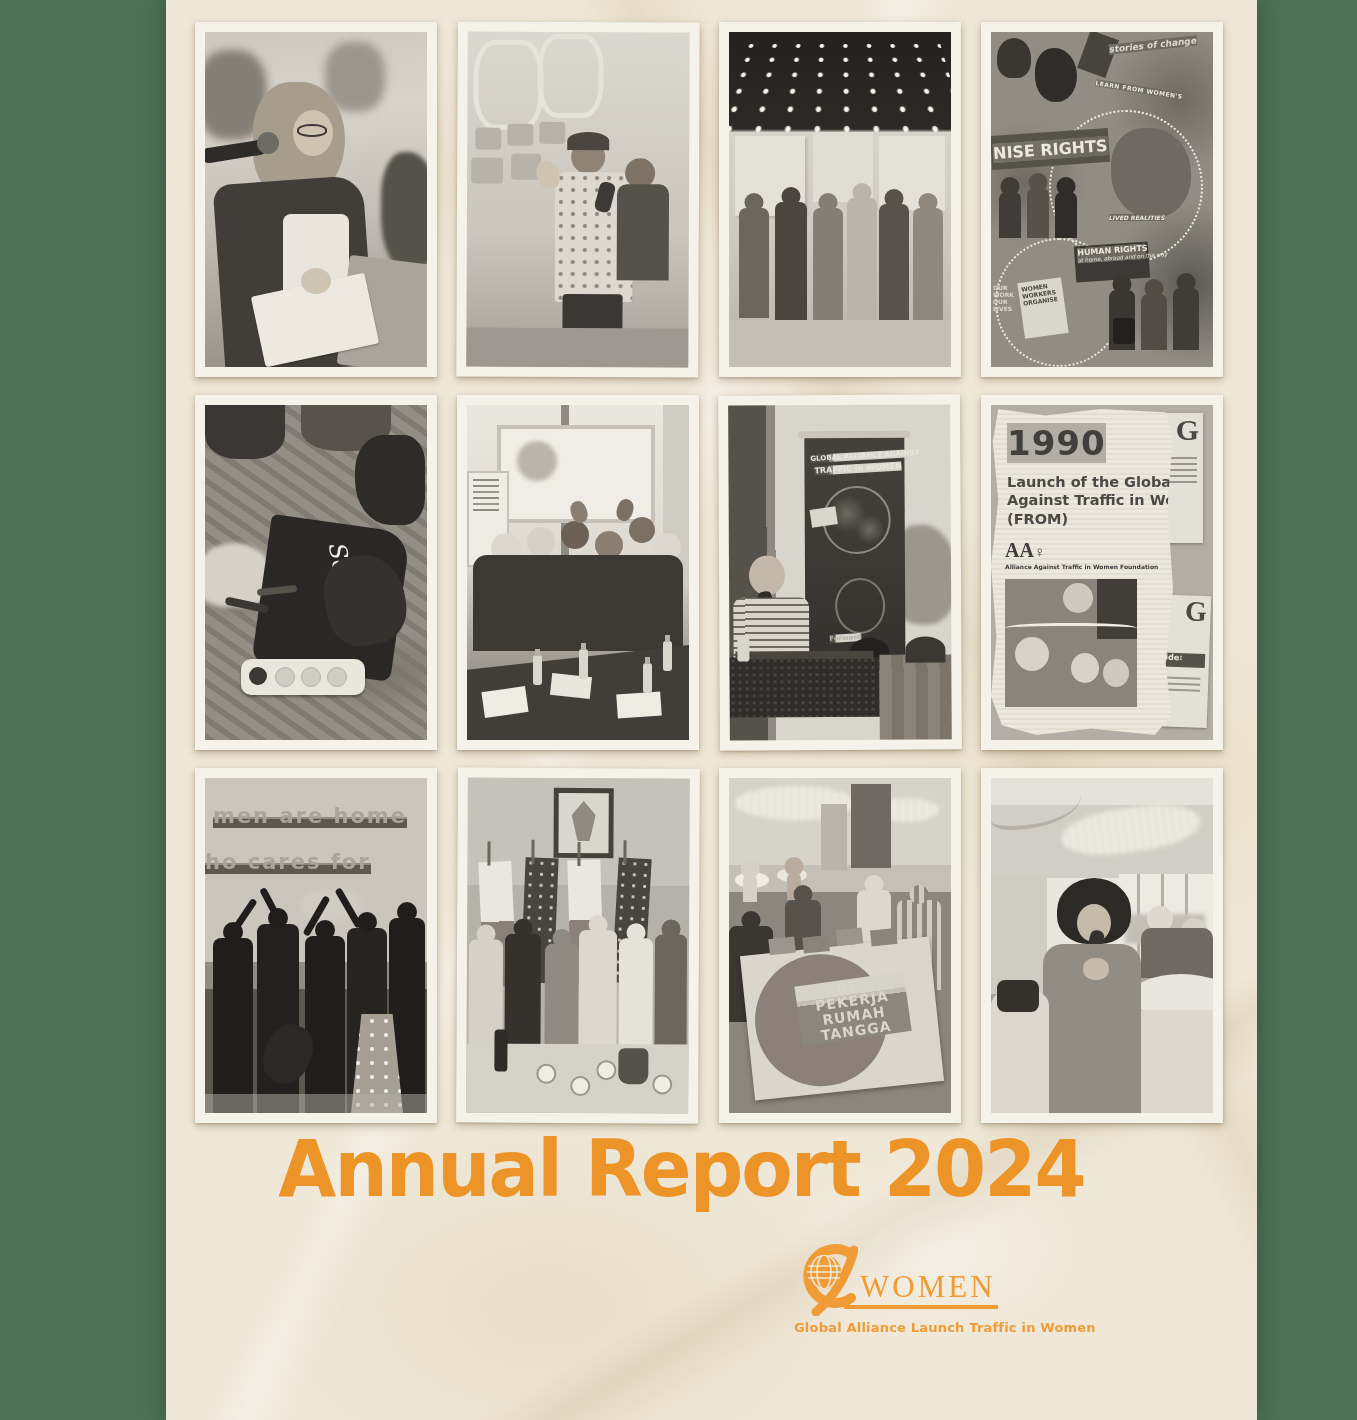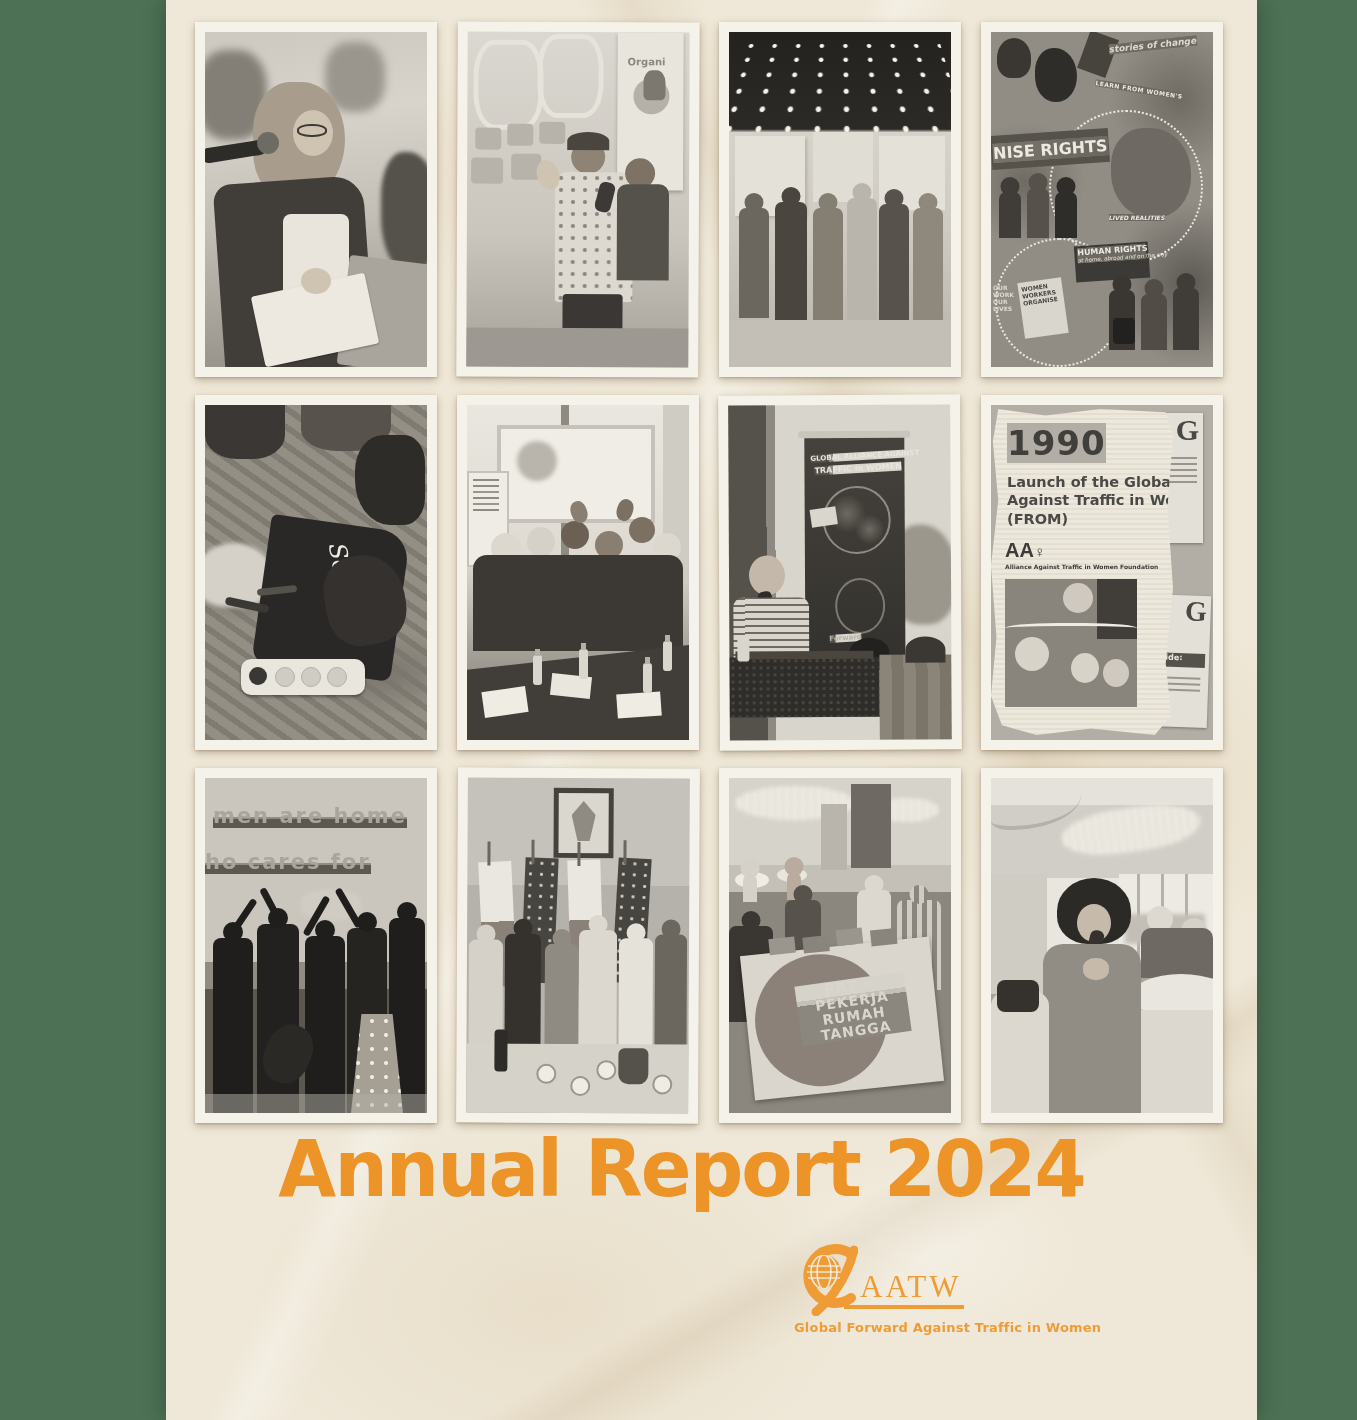--- a/index.html
+++ b/index.html
@@ -121,25 +121,20 @@
         <div class="abs" style="left:138px;top:228px;width:92px;height:110px;background:#a9a49c;transform:rotate(7deg);border-radius:4px;"></div>
         <div class="abs" style="left:52px;top:252px;width:116px;height:72px;background:#eee9e0;transform:rotate(-12deg);border-radius:3px;box-shadow:0 1px 2px rgba(0,0,0,.3);"></div>
         <div class="abs" style="left:96px;top:236px;width:30px;height:26px;background:#cfc3b2;border-radius:50%;"></div>
       </div>
     </div>
 
     <div class="polaroid">
       <div class="photo p2">
         <div class="abs" style="left:6px;top:8px;width:60px;height:80px;border:5px solid #e6e3db;border-radius:30% 30% 30% 30%/40%;"></div>
         <div class="abs" style="left:70px;top:2px;width:56px;height:74px;border:5px solid #e6e3db;border-radius:30%/40%;"></div>
-        <div class="abs" style="left:150px;top:0;width:66px;height:158px;background:#e8e5dd;box-shadow:0 2px 4px rgba(0,0,0,.25);">
-          <div class="abs small" style="left:10px;top:24px;color:#8a8680;font-weight:bold;font-size:10px;">Organi</div>
-          <div class="abs" style="left:16px;top:46px;width:36px;height:36px;background:#b5b1a8;border-radius:50%;"></div>
-          <div class="abs" style="left:26px;top:38px;width:22px;height:30px;background:#7c7870;border-radius:40% 40% 20% 20%;"></div>
-        </div>
         <div class="p2 chair abs" style="left:8px;top:96px;"></div>
         <div class="p2 chair abs" style="left:40px;top:92px;"></div>
         <div class="p2 chair abs" style="left:72px;top:90px;"></div>
         <div class="p2 chair abs" style="left:4px;top:126px;width:32px;height:26px;"></div>
         <div class="p2 chair abs" style="left:44px;top:122px;width:30px;height:26px;"></div>
         <div class="abs" style="left:104px;top:108px;width:34px;height:34px;background:#8f8376;border-radius:50%;"></div>
         <div class="abs" style="left:100px;top:100px;width:42px;height:18px;background:#4a453f;border-radius:50% 50% 0 0;"></div>
         <div class="abs" style="left:88px;top:140px;width:78px;height:130px;background:radial-gradient(circle,#8a8680 1.5px,transparent 2.5px),#ddd9d0;background-size:12px 12px;border-radius:12px 12px 4px 4px;"></div>
         <div class="abs" style="left:70px;top:128px;width:22px;height:30px;background:#cfc3b2;border-radius:50%;transform:rotate(-20deg);"></div>
         <div class="abs" style="left:130px;top:150px;width:16px;height:30px;background:#3c3936;border-radius:6px;transform:rotate(14deg);"></div>
@@ -281,21 +276,21 @@
         <div class="newsletter" style="left:154px;top:190px;width:64px;height:132px;transform:rotate(2deg);">
           <div class="gserif" style="position:absolute;right:4px;top:0;font-size:28px;font-weight:bold;">G</div>
           <div class="abs" style="left:4px;top:58px;width:56px;height:14px;background:#55524c;color:#efece4;font-size:8px;font-weight:bold;padding-left:3px;box-sizing:border-box;">inside:</div>
           <div class="abs" style="left:6px;top:82px;width:50px;height:2px;background:#9a968d;box-shadow:0 6px 0 #9a968d,0 12px 0 #9a968d;"></div>
         </div>
         <div class="torn">
           <div class="p8 dark" style="position:absolute;left:16px;top:14px;font-size:34px;font-weight:bold;letter-spacing:1px;">1990</div>
           <div style="position:absolute;left:16px;top:64px;font-size:14.5px;font-weight:bold;color:#4a4946;white-space:nowrap;line-height:19px;">Launch of the Global A</div>
           <div style="position:absolute;left:16px;top:83px;font-size:14.5px;font-weight:bold;color:#4a4946;white-space:nowrap;">Against Traffic in Wor</div>
           <div style="position:absolute;left:16px;top:102px;font-size:14.5px;font-weight:bold;color:#4a4946;">(FROM)</div>
-          <div style="position:absolute;left:14px;top:130px;font-size:20px;font-weight:bold;color:#3c3b38;font-family:Liberation Sans, sans-serif;"><span>AA</span><span style="font-size:15px;">♀</span></div>
+          <div style="position:absolute;left:14px;top:130px;font-size:20px;font-weight:bold;color:#3c3b38;font-family:Liberation Serif, serif;"><span>AA</span><span style="font-size:15px;">♀</span></div>
           <div class="tiny" style="position:absolute;left:14px;top:154px;color:#3c3b38;font-weight:bold;white-space:nowrap;">Alliance Against Traffic in Women Foundation</div>
           <div class="abs" style="left:14px;top:170px;width:132px;height:128px;background:#8a857c;">
             <div class="abs" style="left:10px;top:58px;width:34px;height:34px;background:#d8d3c9;border-radius:50%;"></div>
             <div class="abs" style="left:58px;top:4px;width:30px;height:30px;background:#cfc9bf;border-radius:50%;"></div>
             <div class="abs" style="left:66px;top:74px;width:28px;height:30px;background:#d8d3c9;border-radius:50%;"></div>
             <div class="abs" style="left:98px;top:80px;width:26px;height:28px;background:#cfc9bf;border-radius:50%;"></div>
             <div class="abs" style="left:92px;top:0;width:40px;height:60px;background:#413e39;"></div>
             <div class="abs" style="left:0;top:44px;width:132px;height:10px;border-top:3px solid #efece4;border-radius:40%;"></div>
           </div>
         </div>
@@ -415,17 +410,17 @@
         <path d="M 60 10 Q 50 48 22 72" fill="none" stroke="#F09C36" stroke-width="9" stroke-linecap="round"></path>
         <circle cx="30" cy="32" r="17" fill="#F09C36"></circle>
         <g clip-path="url(#gc)" stroke="#F0E8D9" stroke-width="1.6" fill="none">
           <ellipse cx="30" cy="32" rx="7" ry="17"></ellipse>
           <ellipse cx="30" cy="32" rx="13" ry="17"></ellipse>
           <line x1="13" y1="26" x2="47" y2="26"></line>
           <line x1="13" y1="32" x2="47" y2="32"></line>
           <line x1="13" y1="38" x2="47" y2="38"></line>
         </g>
       </svg>
-      <div class="logo-acronym">AATW</div>
-    </div>
-    <div class="logo-tagline">Global Forward Against Traffic in Women</div>
+      <div class="logo-acronym">WOMEN</div>
+    </div>
+    <div class="logo-tagline">Global Alliance Launch Traffic in Women</div>
   </div>
 </div>
 
 </body></html>

